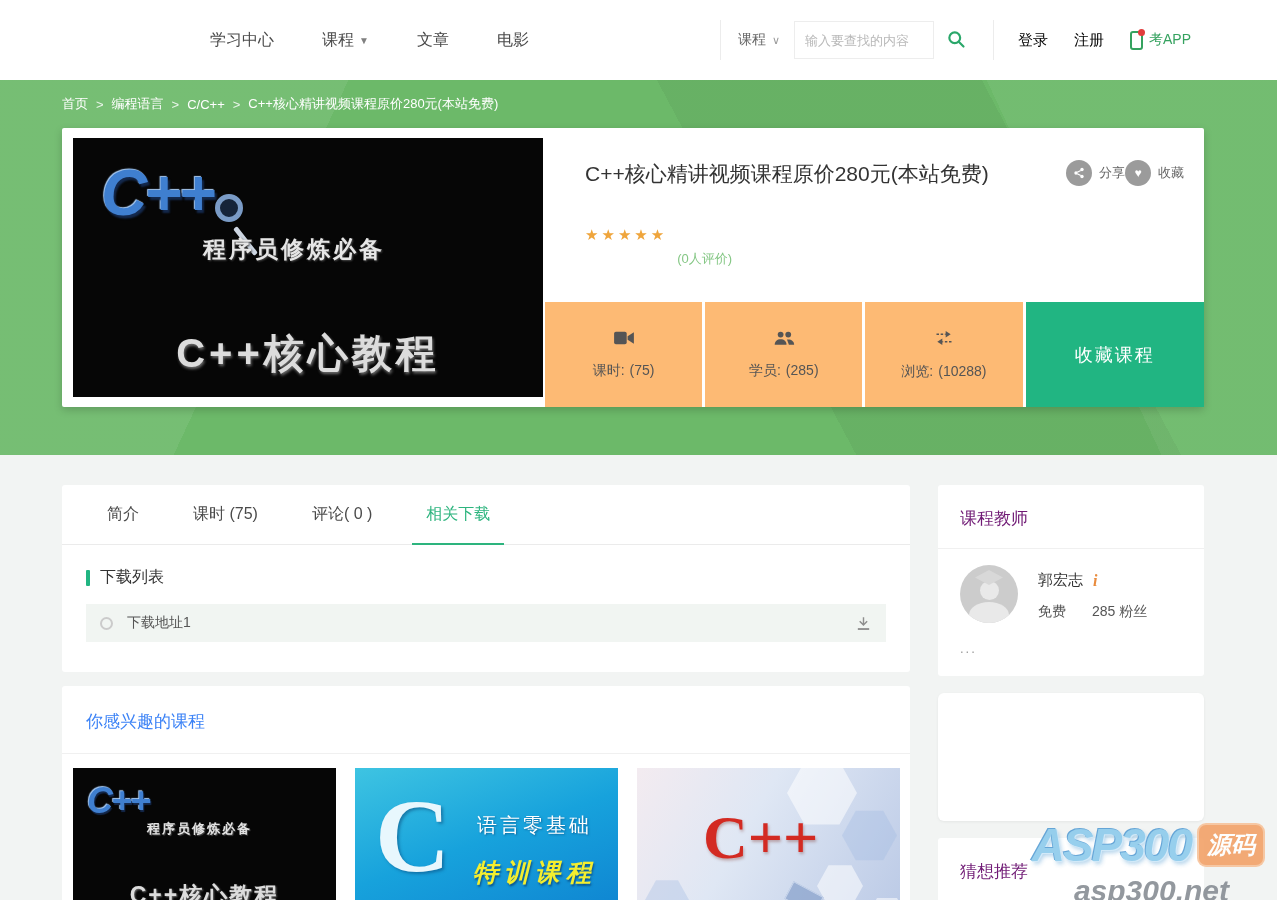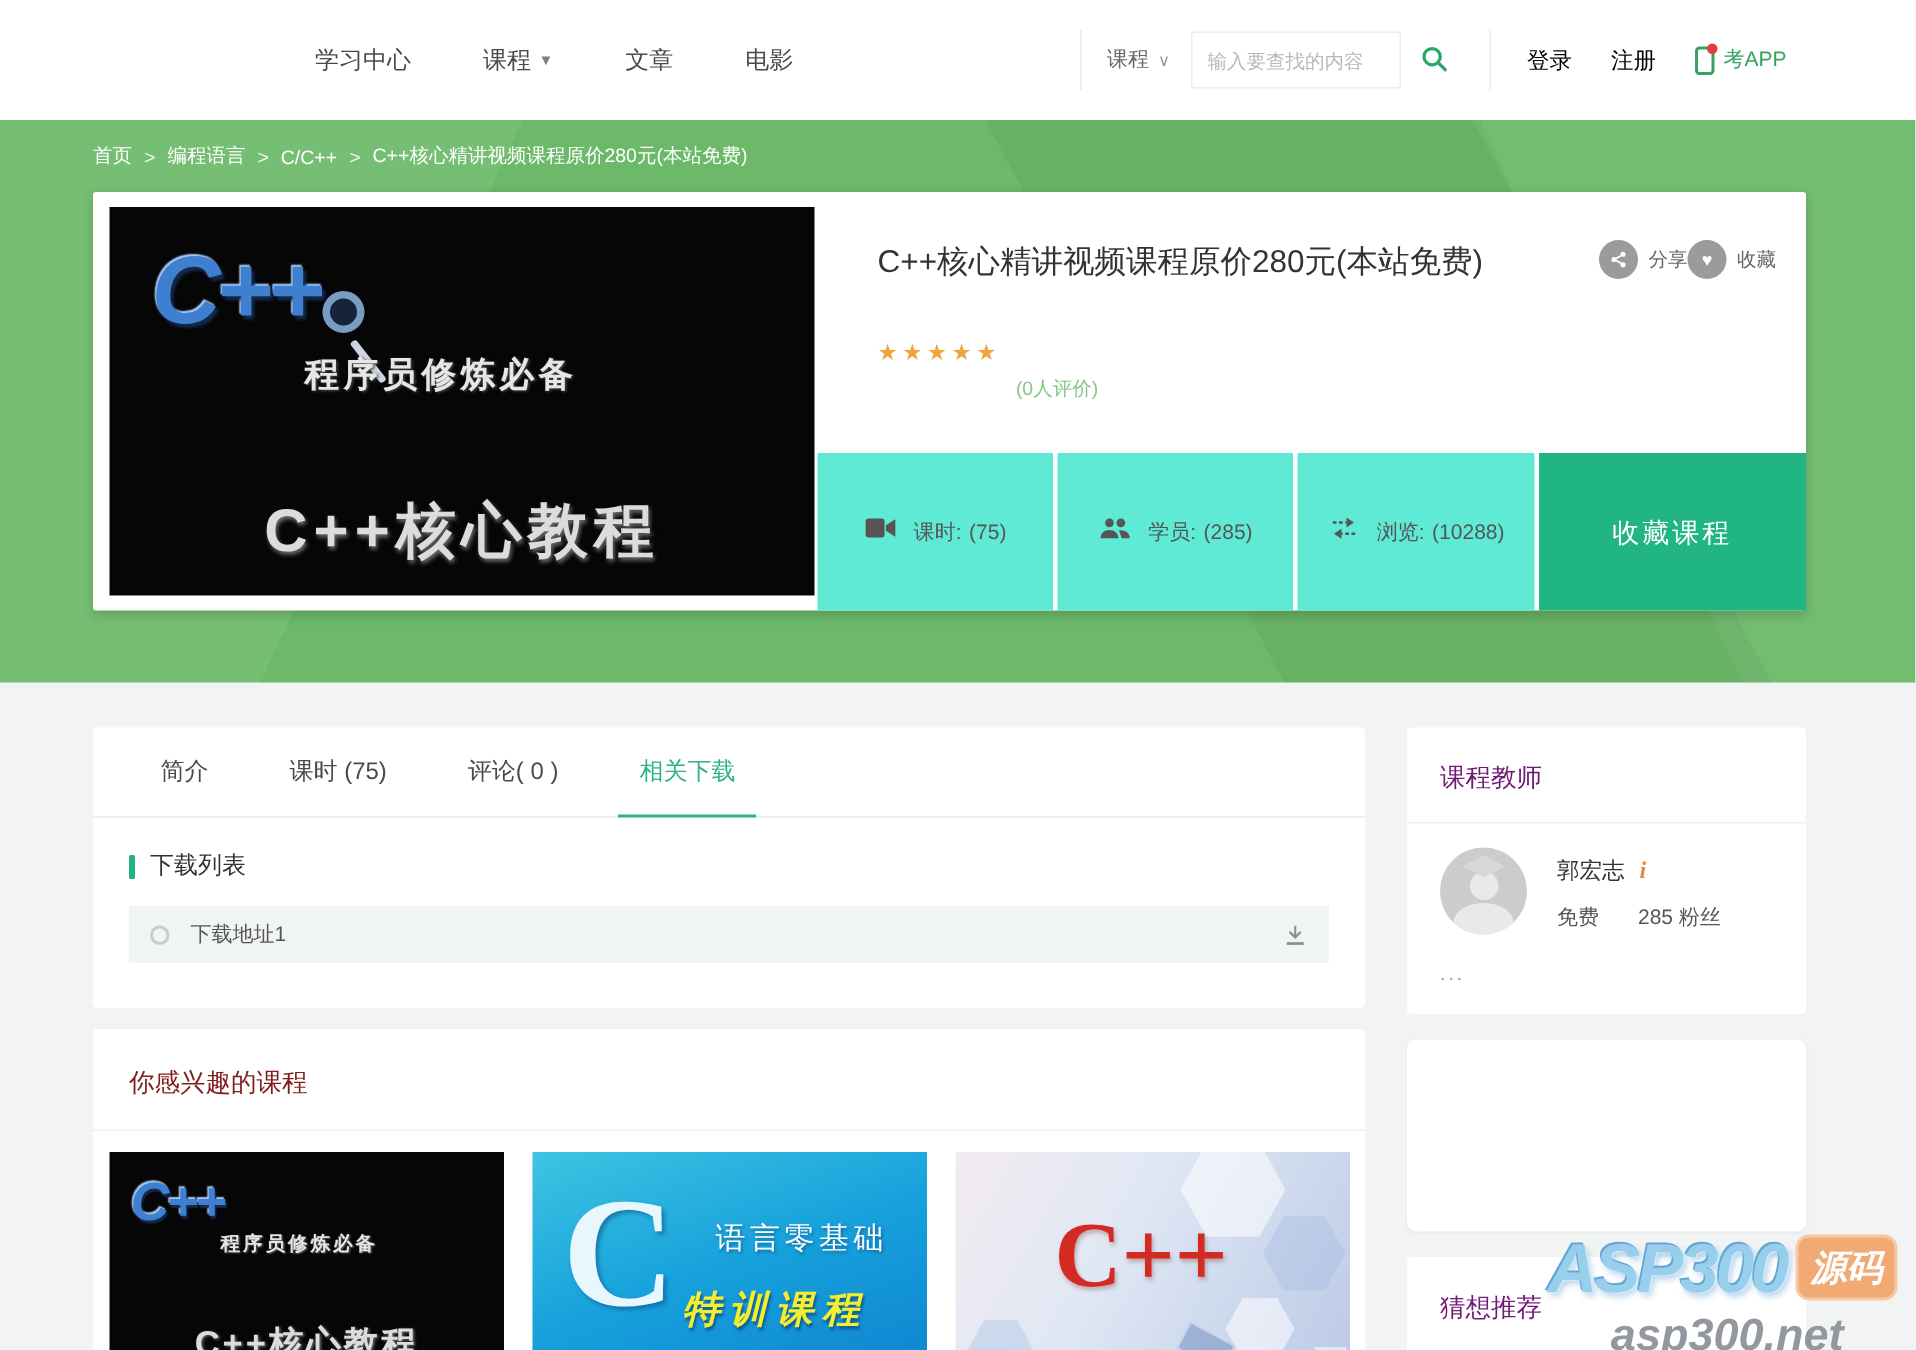--- a/index.html
+++ b/index.html
@@ -48,51 +48,51 @@
 
   .course-title { position:absolute; left:523px; top:32px; font-size:21px; color:#333; font-weight:normal; }
   .rating-row { position:absolute; left:523px; top:74px; display:flex; align-items:center; gap:10px; }
   .stars { color:#efa53c; font-size:15px; letter-spacing:3px; }
   .rating-text { color:#85c785; font-size:13px;margin-top:48px; }
   .actions { position:absolute; right:20px; top:32px; display:flex; }
   .action { display:flex; align-items:center; gap:7px; color:#666; font-size:13px; cursor:pointer; }
   .action-circle { width:26px; height:26px; border-radius:50%; background:#9b9b9b; display:flex; align-items:center; justify-content:center; color:#fff; font-size:12px; }
 
   .stats-row { position:absolute; left:483px; top:174px; width:659px; height:105px; display:flex; }
-  .stat-cell { width:162px; height:105px; background:#5eead4; margin-right:3px; display:flex; align-items:center; justify-content:center; gap:11px; }
+  .stat-cell { width:162px; height:105px; background:#fdba74; margin-right:3px; display:flex; flex-direction:column; align-items:center; justify-content:center; gap:11px; }
   .stat-label { font-size:14px; color:#555; display:flex; gap:5px; }
   .collect-btn { width:184px; height:105px; background:#21b582; color:#fff; font-size:18px; border:none; cursor:pointer; letter-spacing:2px; }
 
   
   .tab-card { position:absolute; left:62px; top:485px; width:848px; height:187px; background:#fff; border-radius:3px; }
   .tabs { height:60px; border-bottom:1px solid #ebebeb; display:flex; align-items:stretch; padding-left:45px; gap:54px; }
   .tab { display:flex; align-items:center; font-size:16px; color:#4a4a4a; cursor:pointer; position:relative; white-space:nowrap; }
   .tab.active { color:#2db47e; }
   .tab.active::after { content:""; position:absolute; left:-14px; right:-14px; bottom:-1px; height:2px; background:#2db47e; }
   .dl-section-title { margin:22px 0 0 24px; display:flex; align-items:center; gap:10px; font-size:16px; color:#333; }
   .green-bar { width:4px; height:16px; background:#21b582; border-radius:1px; }
   .dl-row { margin:16px 24px 0; height:38px; background:#f1f5f2; display:flex; align-items:center; padding:0 14px; cursor:pointer; }
   .dl-radio { width:13px; height:13px; border:2px solid #cbcbcb; border-radius:50%; background:transparent; }
   .dl-label { margin-left:14px; font-size:14px; color:#555; flex:1; }
   .dl-icon { display:flex; align-items:center; }
 
   
   .interest-card { position:absolute; left:62px; top:686px; width:848px; height:230px; background:#fff; border-radius:3px; }
-  .interest-title { padding:24px 0 0 24px; font-size:17px; color:#7f1d1d; }
+  .interest-title { padding:24px 0 0 24px; font-size:17px; color:#3b82f6; }
   .interest-divider { margin-top:20px; height:1px; background:#f0f0f0; }
   .thumbs { display:flex; gap:19px; padding:14px 0 0 11px; }
   .thumb { width:263px; height:170px; position:relative; overflow:hidden; cursor:pointer; flex:none; }
   .thumb-dark { background:#060606; }
   .t1-logo { position:absolute; left:14px; top:12px; font-size:36px; font-weight:bold; font-style:italic; letter-spacing:-2px; color:#3f7fd0; text-shadow:1px 2px 1px #14294d, -1px -1px 1px #a9ccf5; }
   .t1-line1 { position:absolute; left:74px; top:52px; font-size:13px; font-weight:bold; color:#e3e3e3; letter-spacing:2px; text-shadow:1px 1px 1px #4a4a4a; }
   .t1-line2 { position:absolute; left:0; right:0; top:112px; text-align:center; font-size:23px; font-weight:bold; color:#dcdcdc; letter-spacing:2px; text-shadow:1px 1px 2px #6e6e6e; }
   .thumb-blue { background:linear-gradient(160deg,#3ec4e2 0%,#17a2dc 45%,#0d7ecf 100%); }
   .t2-big { position:absolute; left:20px; top:8px; font-size:104px; font-weight:bold; color:#e8f7fd; text-shadow:2px 2px 3px rgba(10,70,120,.5); font-family:"Liberation Serif",serif; }
   .t2-line1 { position:absolute; left:122px; top:44px; font-size:20px; font-weight:normal; color:#fff; letter-spacing:3px; text-shadow:1px 1px 2px rgba(10,70,120,.6); }
-  .t2-line2 { position:absolute; left:100px; top:88px; font-size:25px; font-weight:bold; font-style:italic; color:#f4ee2f; letter-spacing:6px; text-shadow:1px 2px 2px rgba(10,60,110,.7); font-family:"Liberation Serif",serif; }
+  .t2-line2 { position:absolute; left:118px; top:88px; font-size:25px; font-weight:bold; font-style:italic; color:#f4ee2f; letter-spacing:6px; text-shadow:1px 2px 2px rgba(10,60,110,.7); font-family:"Liberation Serif",serif; }
   .thumb-hex { background:linear-gradient(120deg,#f3ebf0 0%,#dfe7f4 40%,#b9c8e5 100%); }
   .hex { position:absolute; background:rgba(255,255,255,.55); clip-path:polygon(25% 5%,75% 5%,100% 50%,75% 95%,25% 95%,0 50%); }
   .hex2 { background:rgba(160,185,225,.35); }
   .t3-big { position:absolute; left:66px; top:34px; font-size:62px; font-weight:bold; color:#d32a22; font-family:"Liberation Serif",serif; text-shadow:1px 2px 3px rgba(120,40,30,.35); }
   .key { position:absolute; background:#8fa7cf; border:1px solid #c9d6ec; transform:rotate(28deg); opacity:.8; }
 
   
   .side-card { position:absolute; left:938px; width:266px; background:#fff; border-radius:3px; }
   .teacher-card { top:485px; height:191px; }
   .card-heading { padding:22px 0 0 22px; font-size:17px; color:#701a75; }

